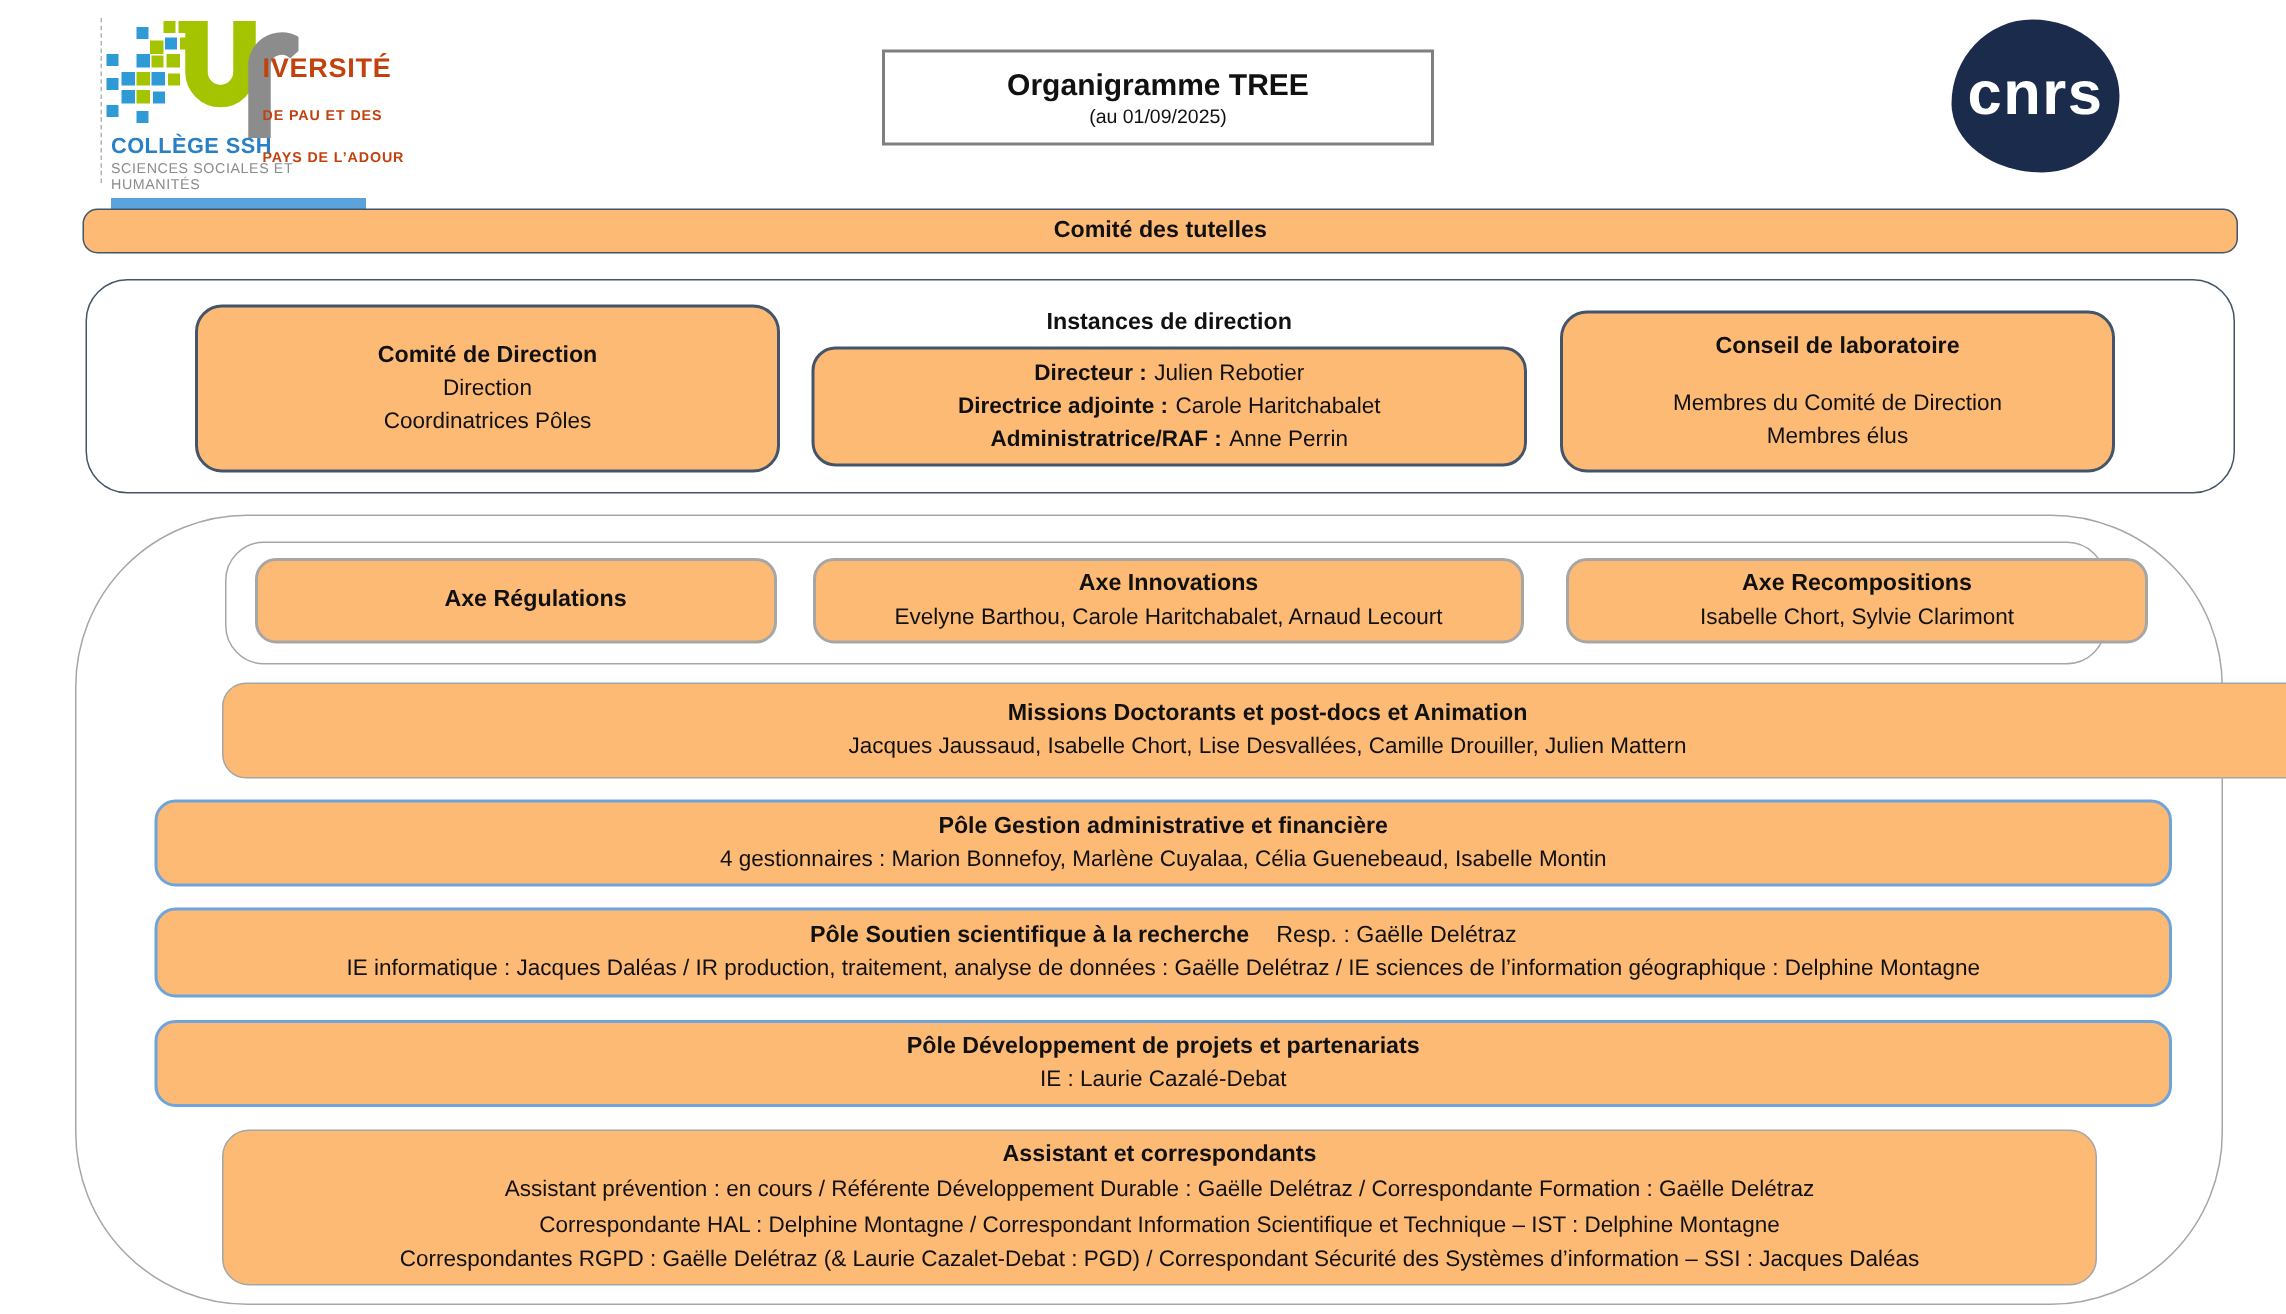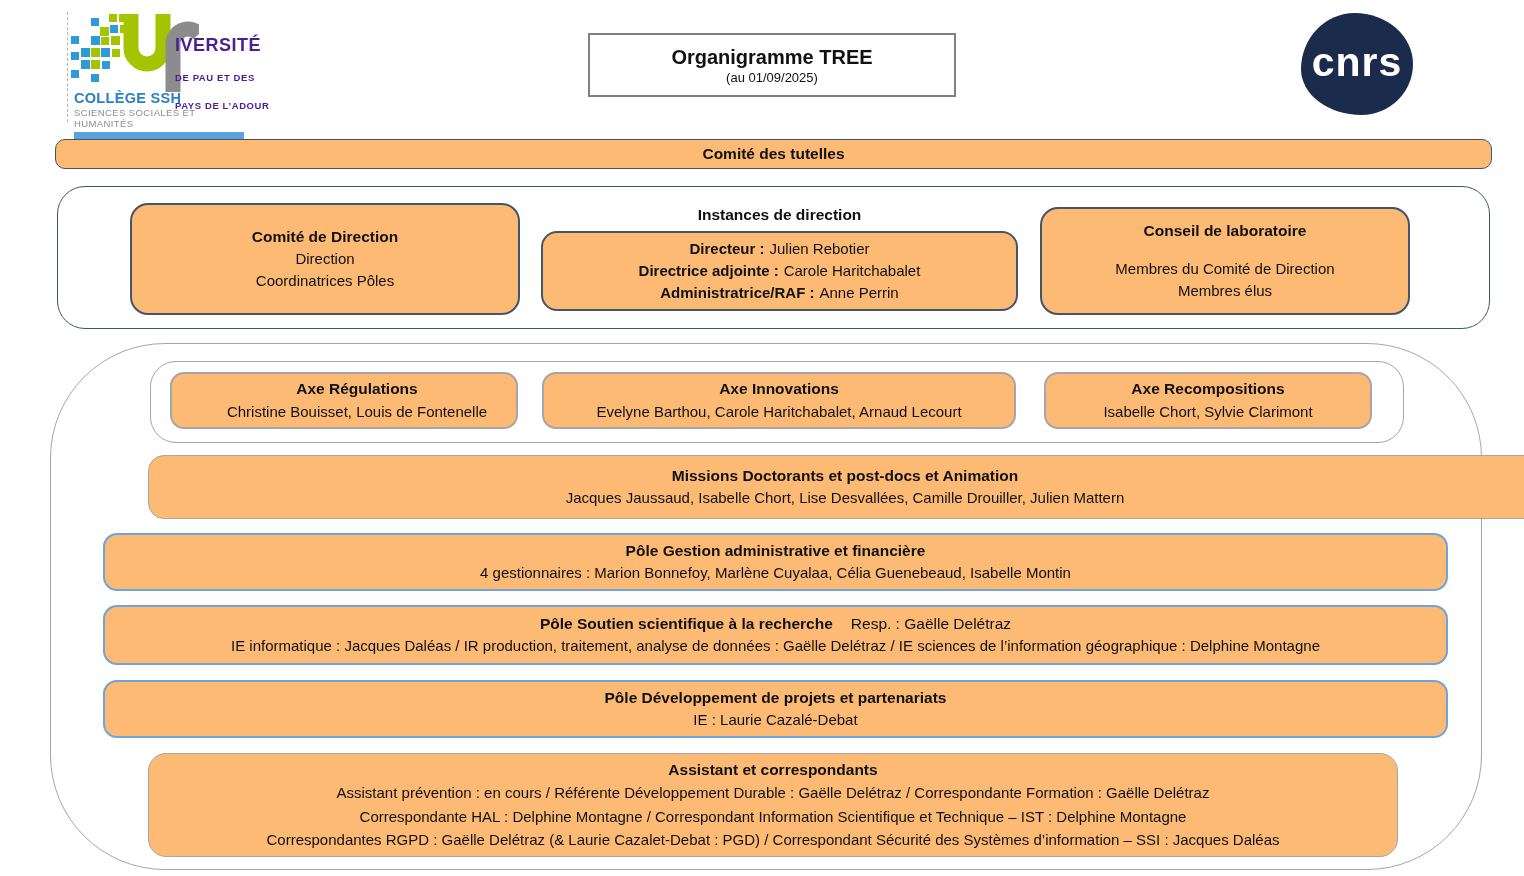--- a/index.html
+++ b/index.html
@@ -3,21 +3,21 @@
 <meta charset="utf-8">
 <style>
   html,body{margin:0;padding:0;background:#fff;}
   body{width:1524px;height:876px;position:relative;overflow:hidden;
        font-family:"Liberation Sans","DejaVu Sans",sans-serif;color:#111;}
   .abs{position:absolute;}
 
   
   .uppa-logo{left:55px;top:10px;width:220px;height:114px;}
   .uppa-dash{position:absolute;left:12px;top:2px;height:110px;border-left:1px dashed #b3b3b3;}
-  .univ-text{position:absolute;left:120px;top:26px;line-height:1.05;color:#4c1d95;}
+  .univ-text{position:absolute;left:120px;top:26px;line-height:1.05;color:#c2410c;}
   .univ-name{font-size:18px;font-weight:bold;letter-spacing:.5px;}
   .univ-sub{font-size:9.5px;font-weight:bold;letter-spacing:.6px;margin-top:18px;}
   .college{position:absolute;left:19px;top:80px;width:178px;}
   .college-name{font-size:14.5px;font-weight:bold;color:#2980c4;letter-spacing:.3px;}
   .college-sub{font-size:9.5px;color:#8c8c8c;letter-spacing:.4px;margin-top:1px;}
   .college-bar{height:8px;width:170px;background:#5ba3dc;margin-top:3px;}
 
   .title-box{left:588px;top:33px;width:364px;height:60px;border:2px solid #7f7f7f;
              display:flex;flex-direction:column;align-items:center;justify-content:center;background:#fff;}
   .title-box .t1{font-size:20px;font-weight:bold;}
@@ -45,21 +45,21 @@
   .direction-team .lbl{font-weight:bold;margin-right:5px;}
   .conseil{left:1040px;top:207px;width:370px;height:108px;border:2px solid #44546a;border-radius:18px;}
   .conseil .gap{margin-top:16px;}
 
   .big-container{left:50px;top:343px;width:1430px;height:525px;border:1.6px solid #a6a6a6;border-radius:115px;}
 
   .axes-wrapper{left:150px;top:361px;width:1252px;height:80px;border:1.5px solid #a6a6a6;border-radius:26px;background:#fff;}
   .axe{top:372px;height:57px;border:2px solid #a6a6a6;border-radius:14px;}
   .axe1{left:170px;width:348px;padding-left:26px;}
   .axe2{left:542px;width:474px;}
-  .axe3{left:1044px;width:328px;}
+  .axe3{left:1044px;width:388px;}
 
   .missions{left:148px;top:455px;width:1394px;height:64px;border:1.5px solid #a6a6a6;border-radius:16px;}
 
   .pole{left:103px;width:1345px;border:2px solid #6fa3db;border-radius:14px;}
   .pole-gestion{top:533px;height:58px;}
   .pole-soutien{top:605px;height:60px;}
   .pole-dev{top:680px;height:58px;}
   .resp{font-weight:normal;margin-left:18px;}
 
   .assistants{left:148px;top:753px;width:1250px;height:104px;border:1.5px solid #a6a6a6;border-radius:18px;}
@@ -143,21 +143,20 @@
   <div class="bold fst">Conseil de laboratoire</div>
   <div class="fs gap">Membres du Comité de Direction</div>
   <div class="fs">Membres élus</div>
 </div>
 
 <div class="abs big-container"></div>
 <div class="abs axes-wrapper"></div>
 
 <div class="abs rbox axe axe1">
   <div class="bold fst">Axe Régulations</div>
-  <div class="fs">Christine Bouisset, Louis de Fontenelle</div>
 </div>
 <div class="abs rbox axe axe2">
   <div class="bold fst">Axe Innovations</div>
   <div class="fs">Evelyne Barthou, Carole Haritchabalet, Arnaud Lecourt</div>
 </div>
 <div class="abs rbox axe axe3">
   <div class="bold fst">Axe Recompositions</div>
   <div class="fs">Isabelle Chort, Sylvie Clarimont</div>
 </div>
 

